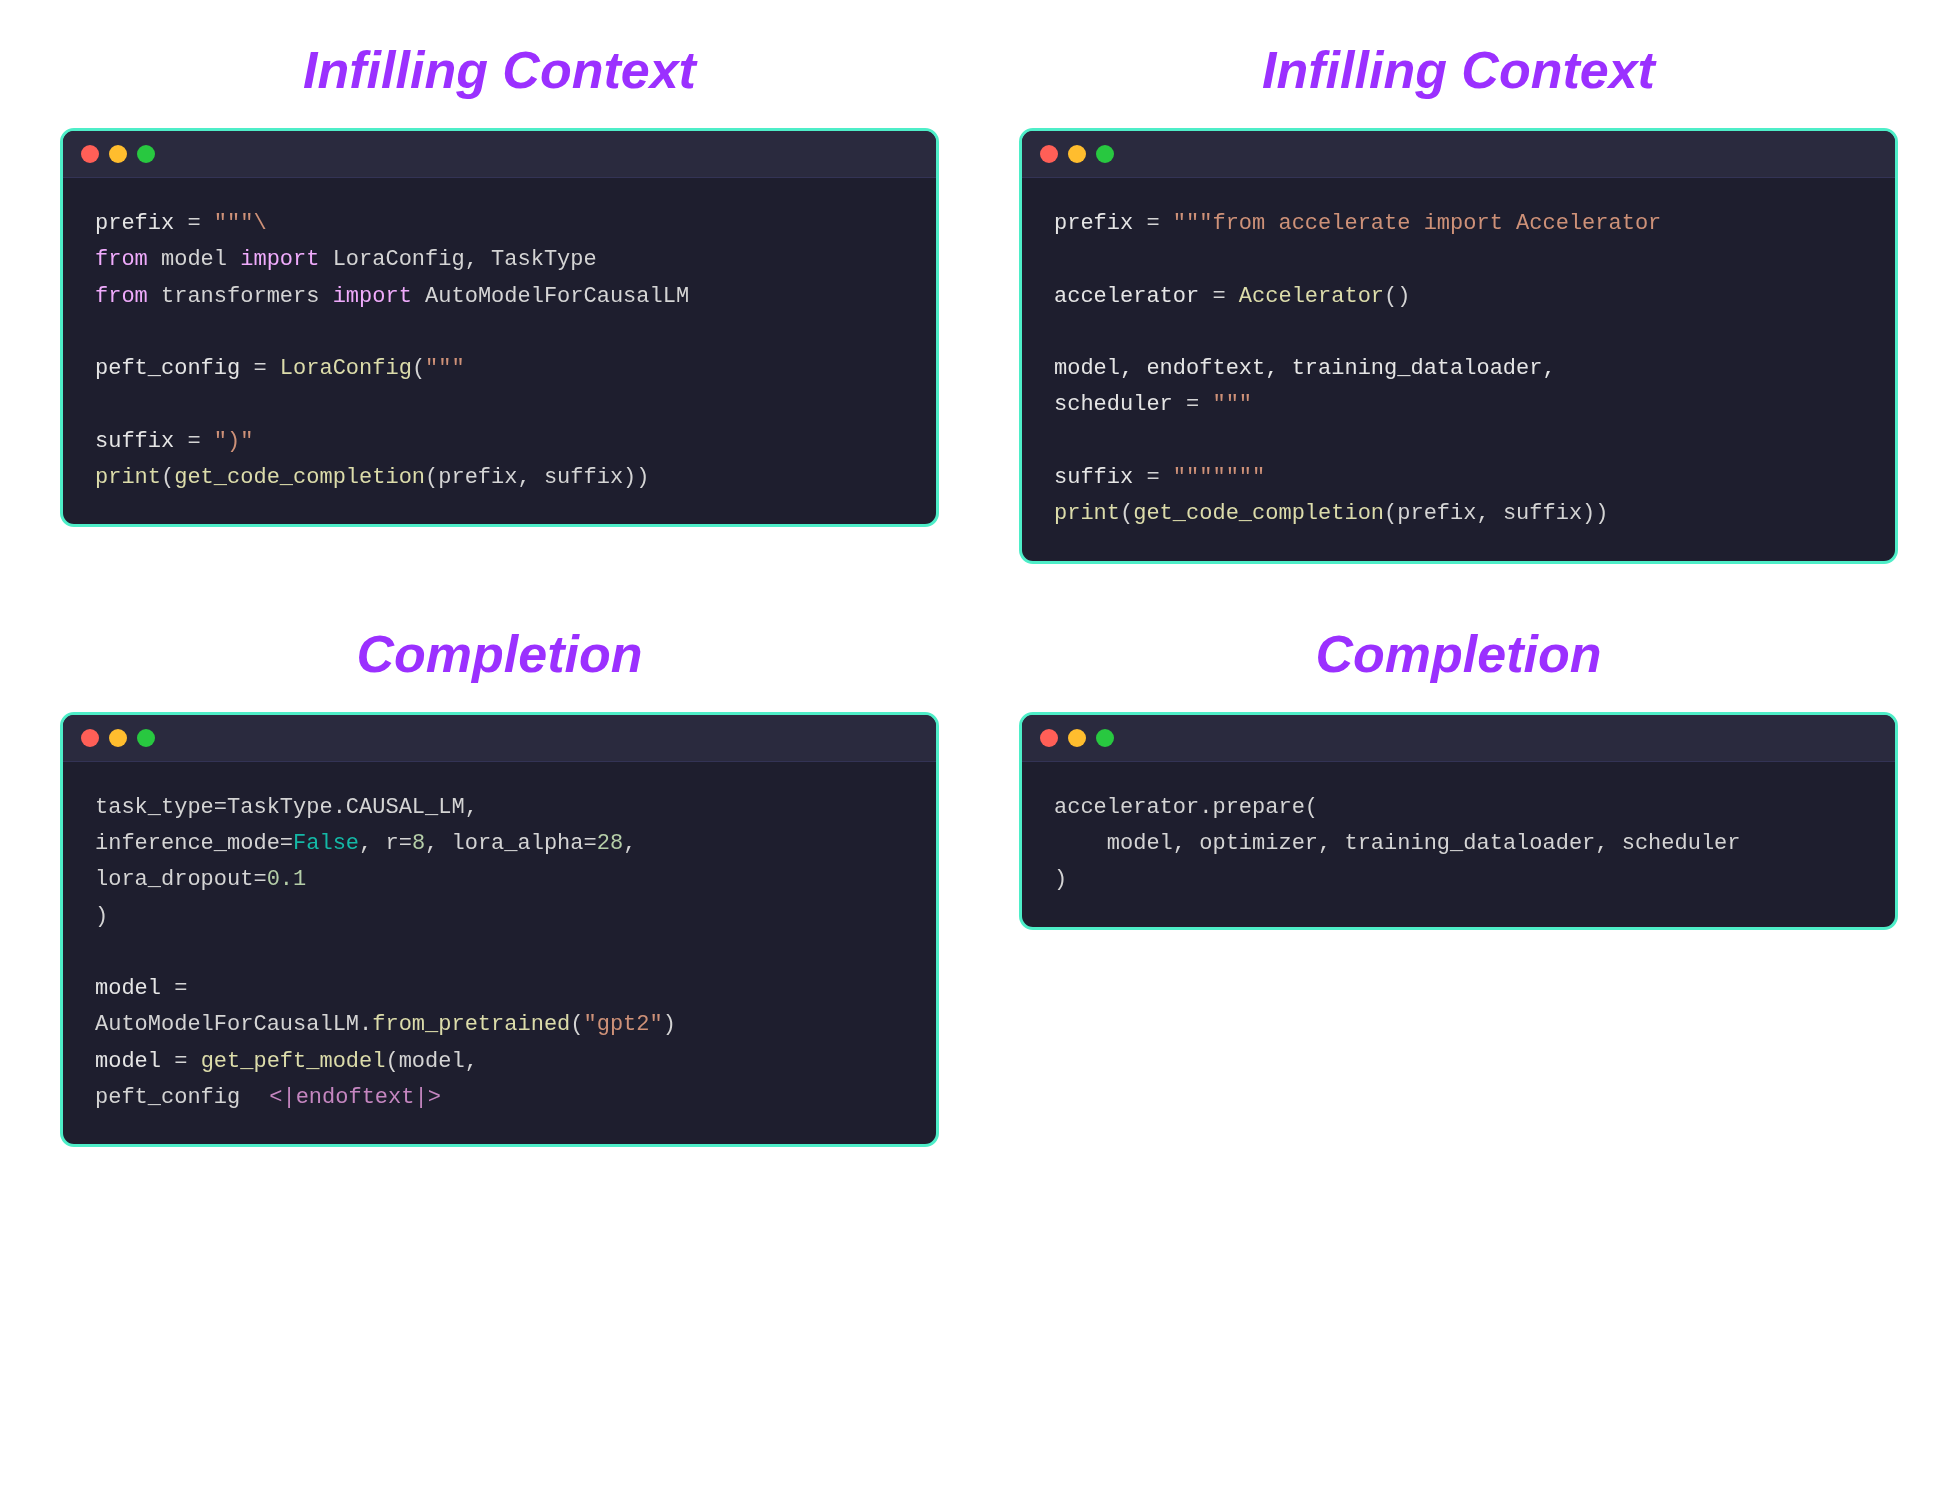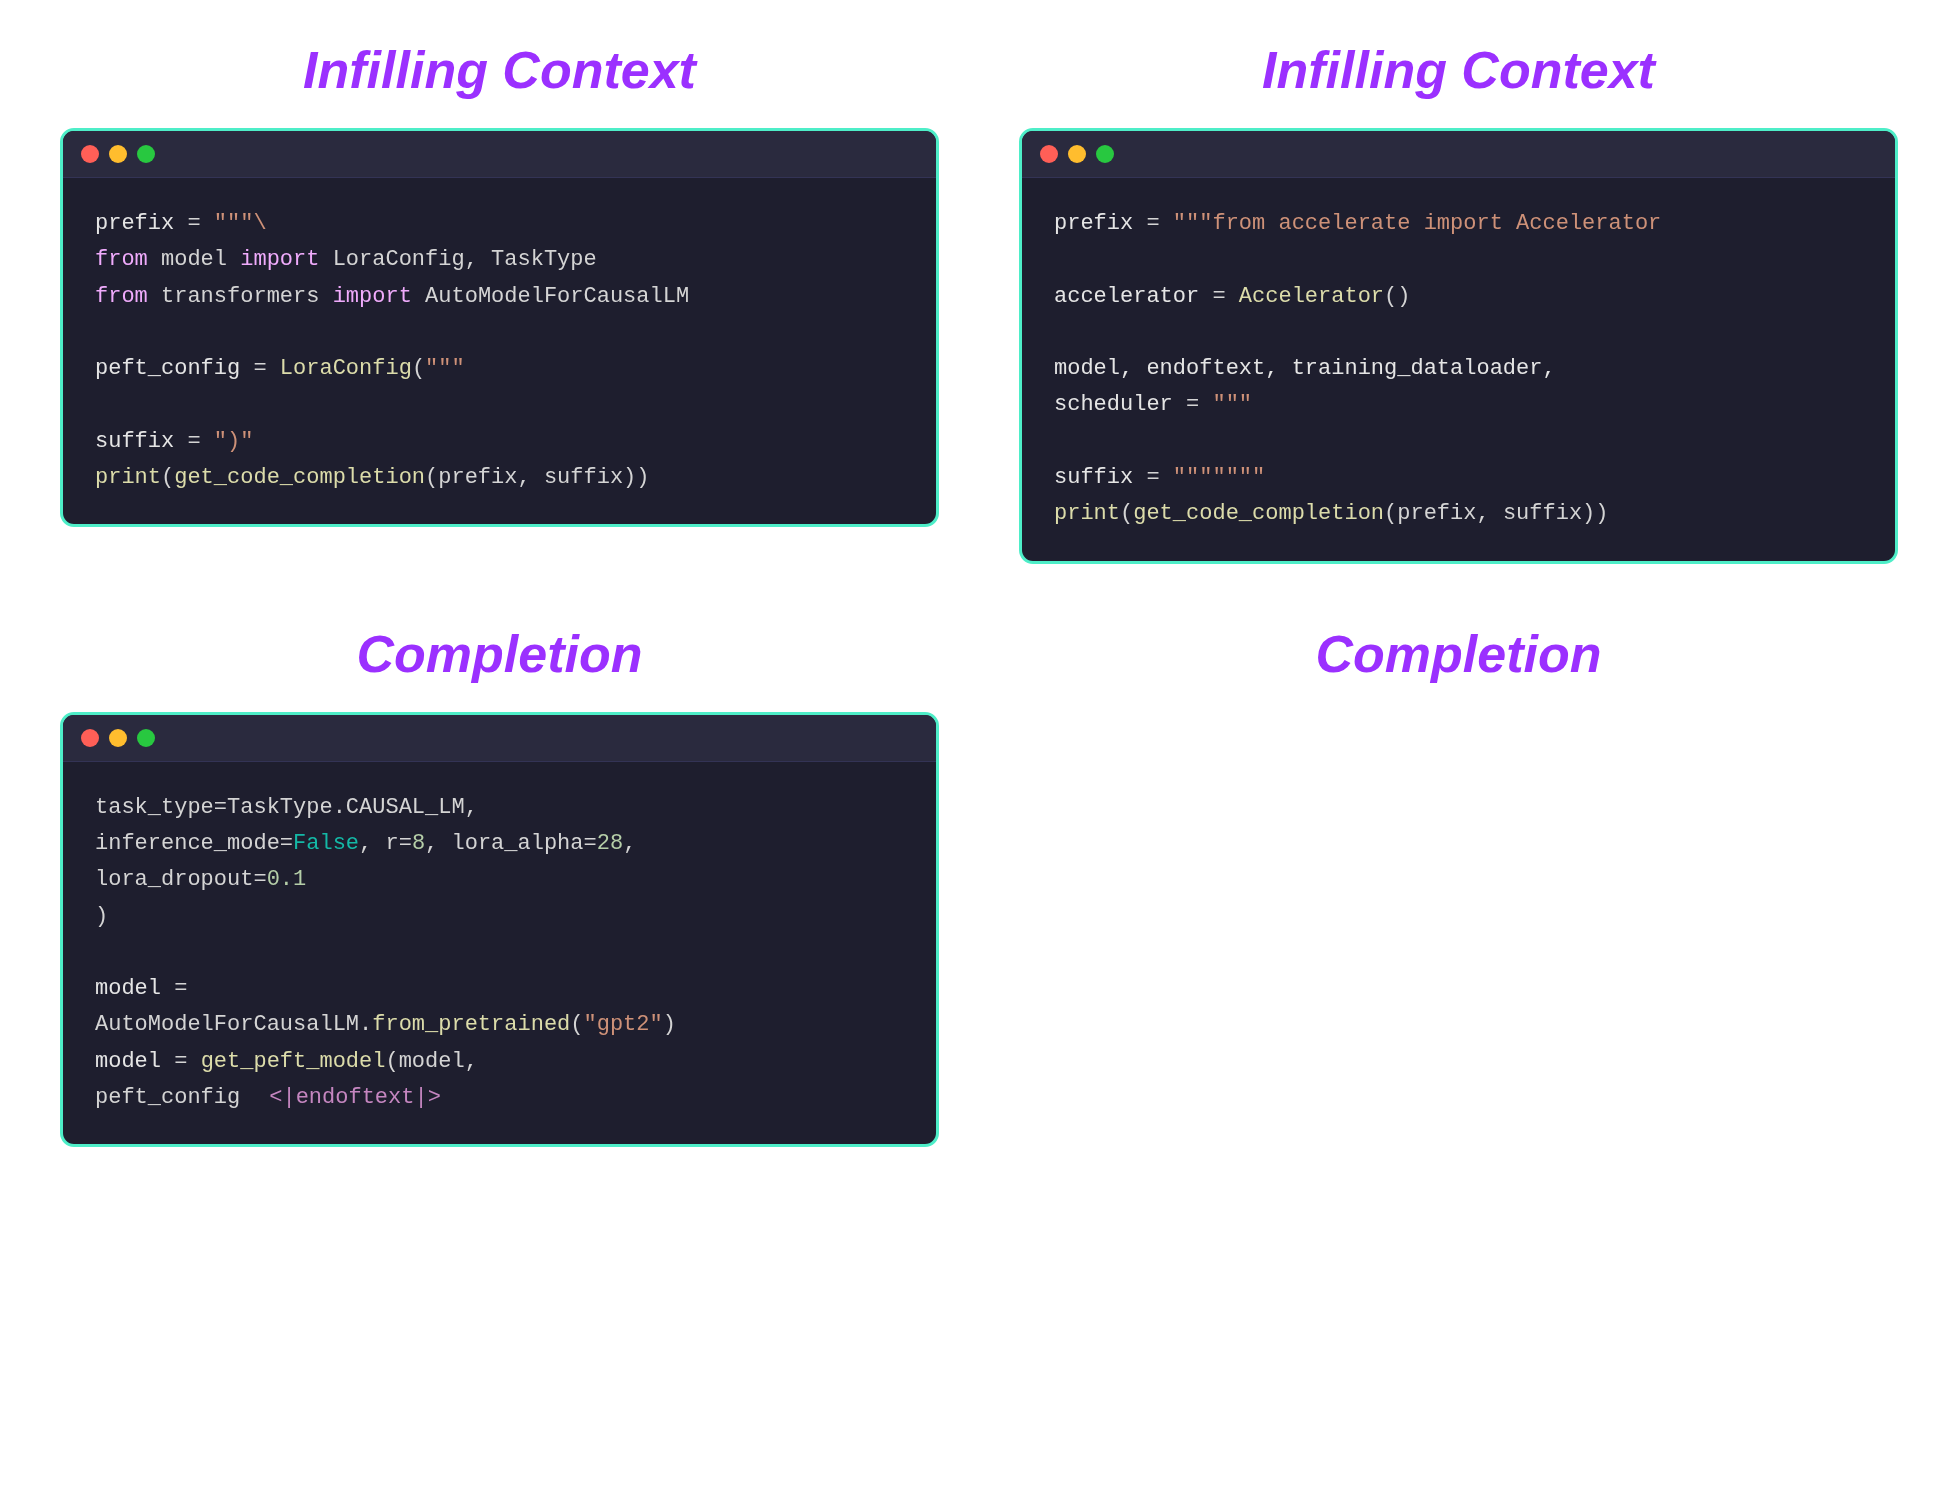--- a/index.html
+++ b/index.html
@@ -138,13 +138,24 @@
 
 <span class="c-bright">model</span> <span class="c-default">=</span>
 <span class="c-default">AutoModelForCausalLM.</span><span class="c-func">from_pretrained</span><span class="c-default">(</span><span class="c-string">"gpt2"</span><span class="c-default">)</span>
 <span class="c-bright">model</span> <span class="c-default">= </span><span class="c-func">get_peft_model</span><span class="c-default">(model,</span>
 <span class="c-default">peft_config</span><span class="c-special">&lt;|endoftext|&gt;</span></div>
     </div>
   </div>
 
   <div class="panel">
     <div class="section-title">Completion</div>
+    <div class="code-window">
+      <div class="title-bar">
+        <span class="dot dot-red"></span>
+        <span class="dot dot-yellow"></span>
+        <span class="dot dot-green"></span>
+      </div>
+      <div class="code-body"><span class="c-default">accelerator.prepare(</span>
+<span class="c-default">    model, optimizer, training_dataloader, scheduler</span>
+<span class="c-default">)</span>
+<span class="c-string"></span></div>
+      </div>
     </div>
   </div>
 </body></html>

